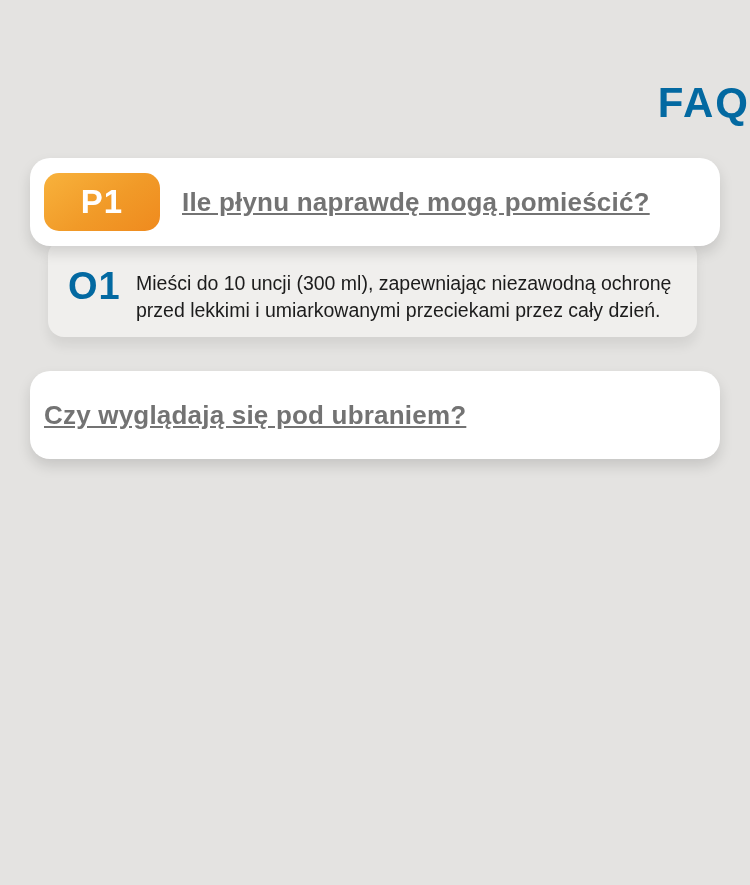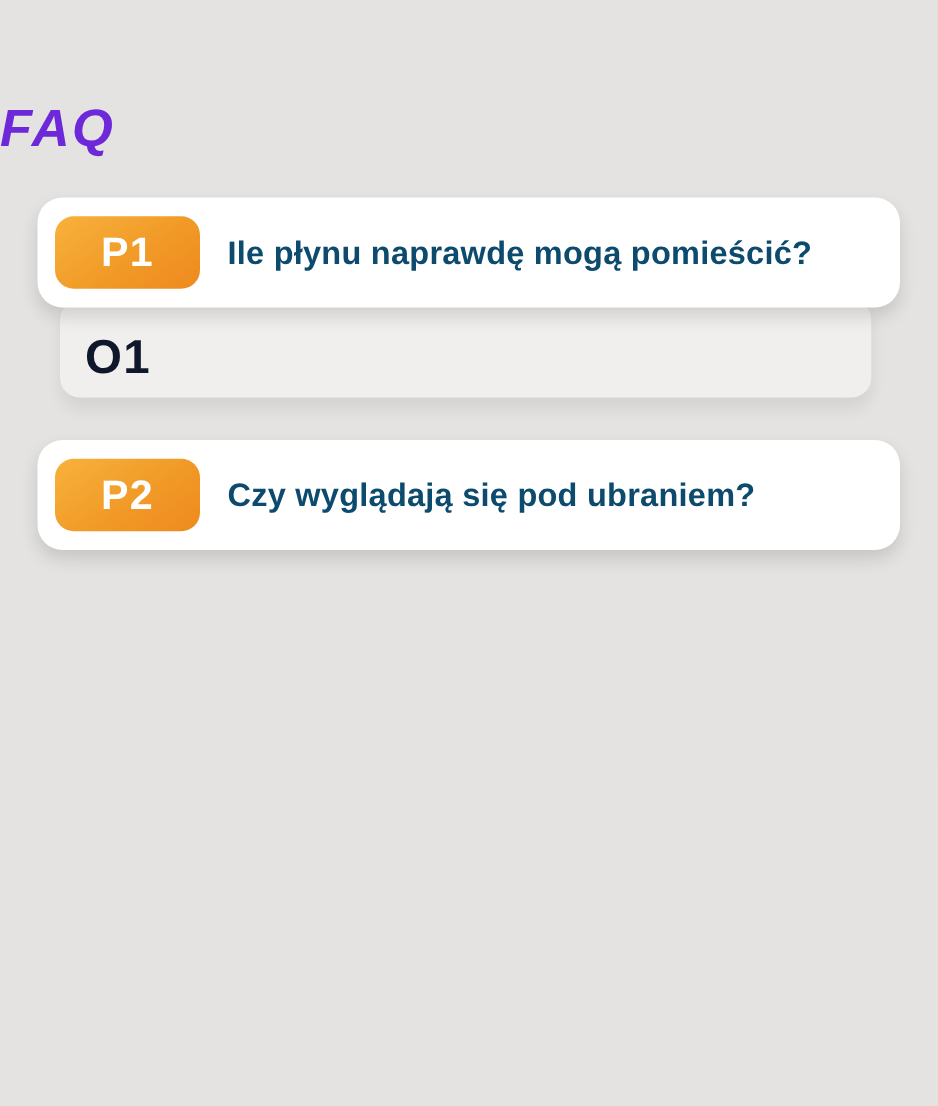--- a/index.html
+++ b/index.html
@@ -10,28 +10,27 @@
   .page {
     position: relative;
     width: 750px;
     height: 885px;
     margin: 0 auto;
     background: #e4e3e1;
     overflow: hidden;
   }
   .faq-title {
     padding-top: 80px;
-    text-align: left;
+    text-align: right;
     font-size: 42px;
     font-weight: 800;
     letter-spacing: 2px;
-    color: #6d28d9;
+    color: #0369a1;
     line-height: 1.1;
     margin-bottom: 32px;
-    font-style: italic;
   }
   .sections {
     padding: 0 30px;
     border-radius: 31px;
   }
   .faq-section {
     margin-bottom: 34px;
   }
   .q-card {
     position: relative;
@@ -56,43 +55,44 @@
     font-weight: 700;
     display: flex;
     align-items: center;
     justify-content: center;
     margin-right: 22px;
     letter-spacing: 1px;
   }
   .q-text {
     font-size: 26px;
     font-weight: 700;
-    color: #0c4a6e;
+    color: #737373;
     letter-spacing: 0.2px;
+    text-decoration: underline;
   }
   .a-card {
     position: relative;
     z-index: 1;
     display: flex;
     align-items: flex-start;
     box-sizing: border-box;
     margin: -6px 23px 0 18px;
     background: #f0efed;
     border-radius: 16px;
     padding: 30px 14px 13px 20px;
     box-shadow: 0 9px 12px rgba(0,0,0,0.07);
   }
   .a-num {
     flex-shrink: 0;
     width: 50px;
     margin-right: 18px;
     margin-top: -3px;
     font-size: 38px;
     font-weight: 700;
-    color: #0f172a;
+    color: #0369a1;
     line-height: 1;
     text-align: left;
     letter-spacing: 1px;
   }
   .a-text {
     flex: 1;
     font-size: 19.5px;
     line-height: 27px;
     color: #1c1c1c;
   }
@@ -106,25 +106,25 @@
 
   <div class="sections">
 
     <div class="faq-section">
       <div class="q-card">
         <div class="q-badge">P1</div>
         <div class="q-text">Ile płynu naprawdę mogą pomieścić?</div>
       </div>
       <div class="a-card">
         <div class="a-num">O1</div>
+        <div class="a-text">Mieści do 10 uncji (300 ml), zapewniając niezawodną ochronę przed lekkimi i umiarkowanymi przeciekami przez cały dzień.</div>
       </div>
     </div>
 
     <div class="faq-section">
       <div class="q-card">
-        <div class="q-badge">P2</div>
         <div class="q-text">Czy wyglądają się pod ubraniem?</div>
       </div>
     </div>
 
 
   </div>
 </div>
 
 </body></html>

